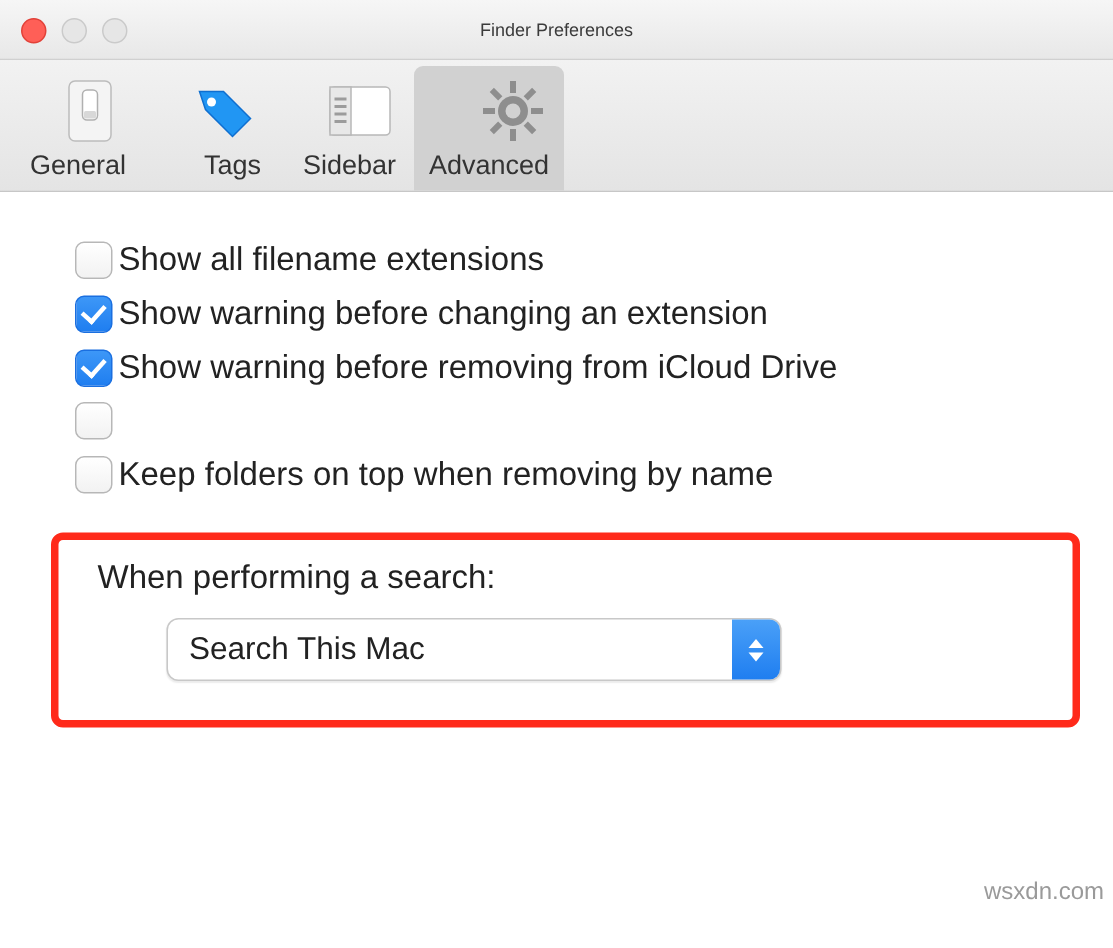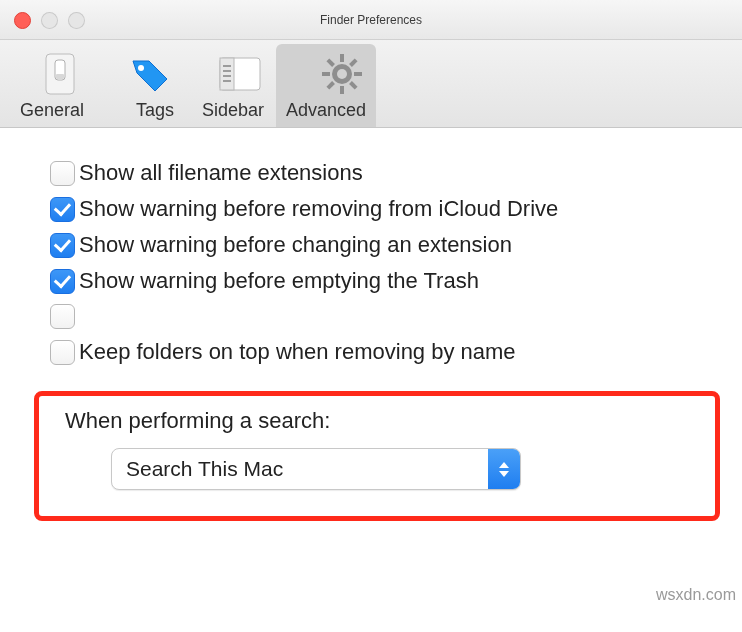--- a/index.html
+++ b/index.html
@@ -232,29 +232,25 @@
   </div>
 
   <div class="content">
 
     <div class="check-row">
       <span class="checkbox"></span>
       <span class="check-label">Show all filename extensions</span>
     </div>
     <div class="check-row">
       <span class="checkbox checked"></span>
+      <span class="check-label">Show warning before changing an extension</span>
+    </div>
+    <div class="check-row">
+      <span class="checkbox checked"></span>
       <span class="check-label">Show warning before removing from iCloud Drive</span>
-    </div>
-    <div class="check-row">
-      <span class="checkbox checked"></span>
-      <span class="check-label">Show warning before changing an extension</span>
-    </div>
-    <div class="check-row">
-      <span class="checkbox checked"></span>
-      <span class="check-label">Show warning before emptying the Trash</span>
     </div>
     <div class="check-row">
       <span class="checkbox"></span>
     </div>
     <div class="check-row">
       <span class="checkbox"></span>
       <span class="check-label">Keep folders on top when removing by name</span>
     </div>
 
     <div class="highlight-box">

